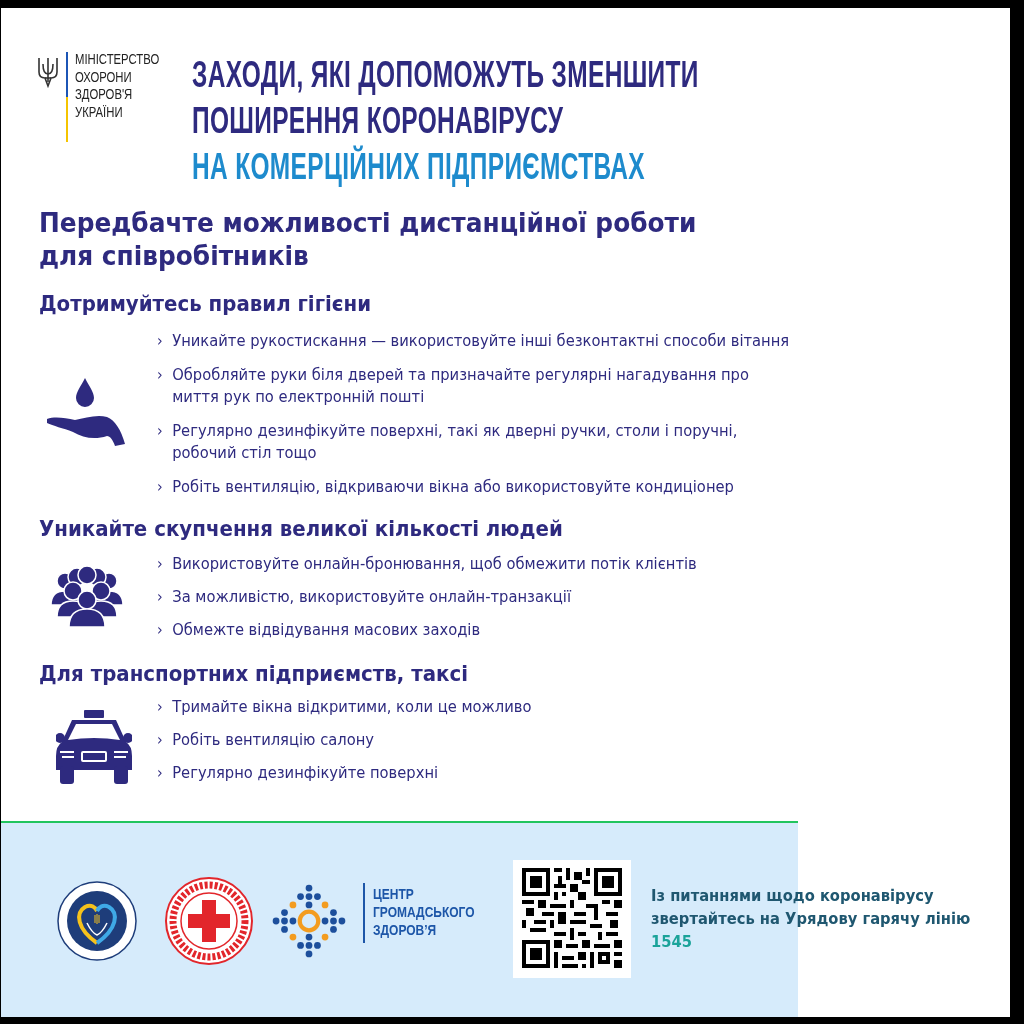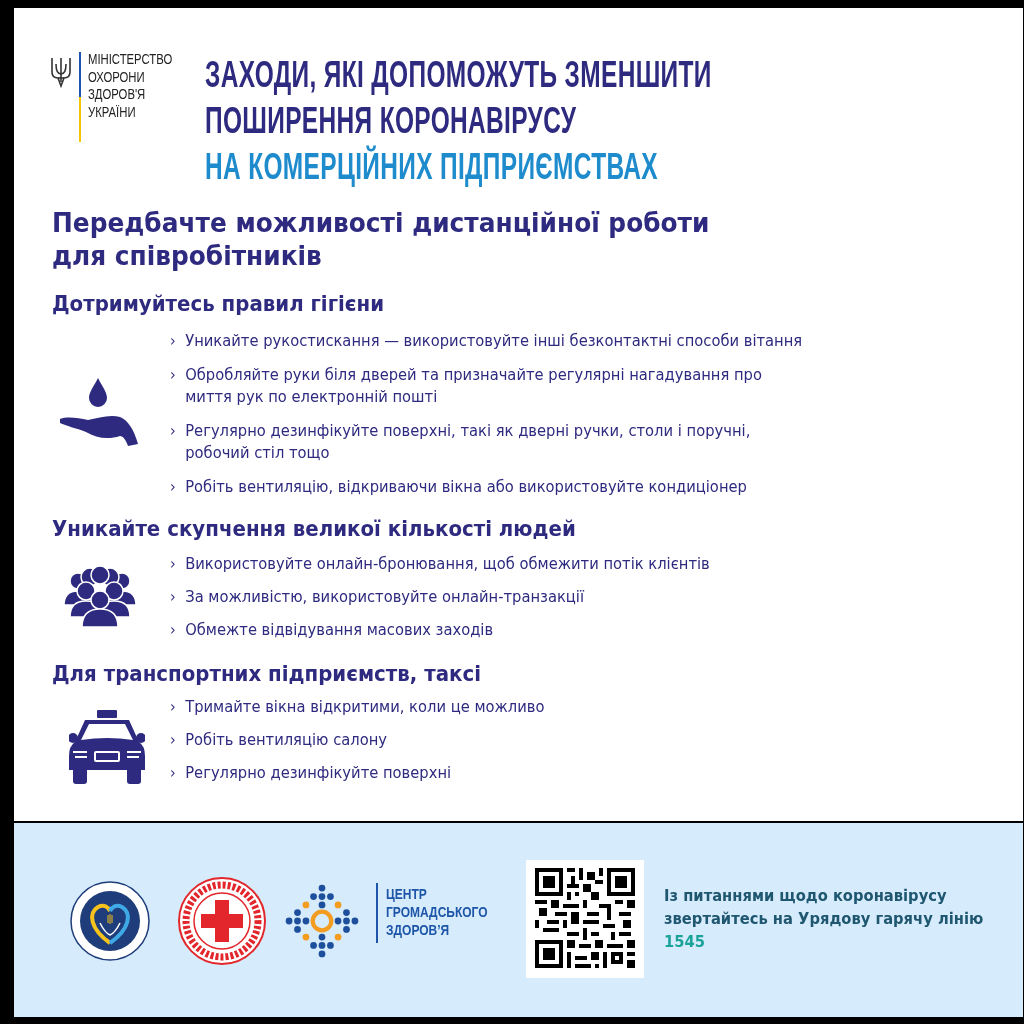--- a/index.html
+++ b/index.html
@@ -1,18 +1,18 @@
 <!DOCTYPE html>
 <html><head>
 <meta charset="utf-8">
 <style>
   html, body { margin:0; padding:0; }
   body { width:1024px; height:1024px; background:#000; position:relative; overflow:hidden;
          font-family:"DejaVu Sans", sans-serif; }
-  .sheet { position:absolute; left:14px; top:8px; width:1009px; height:1009px; background:#fff; overflow:hidden; }
+  .sheet { position:absolute; left:1px; top:8px; width:1009px; height:1009px; background:#fff; overflow:hidden; }
   
   .ministry { position:absolute; left:36px; top:44px; height:90px; }
   .trident { position:absolute; left:0; top:4px; width:22px; height:32px; }
   .min-bar { position:absolute; left:29px; top:0; width:2px; height:90px;
              background:linear-gradient(#1c55b5 0 50%, #f5c400 50% 100%); }
   .min-text { position:absolute; left:38px; top:-1px; font-family:"Liberation Sans", sans-serif;
               font-size:14.5px; line-height:17.5px; color:#222; transform:scaleX(0.78); transform-origin:left top;
               white-space:nowrap; letter-spacing:0; }
   .title { position:absolute; left:191px; font-family:"Liberation Sans", sans-serif; font-weight:bold;
            font-size:36px; line-height:40px; white-space:nowrap; transform:scaleX(0.68); transform-origin:left top;
@@ -23,22 +23,22 @@
   .h-big { position:absolute; left:38px; top:198px; font-size:27px; line-height:33px; font-weight:bold;
            color:#2e2a7f; font-family:"DejaVu Sans", sans-serif; transform:scaleX(0.92); transform-origin:left top; white-space:nowrap; }
   .h-sec { position:absolute; left:38px; font-size:21.5px; line-height:26px; font-weight:bold; color:#2e2a7f;
            transform:scaleX(0.92); transform-origin:left top; white-space:nowrap; }
   .bullets { position:absolute; left:156px; margin:0; padding:0; list-style:none; }
   .bullets li { position:relative; padding-left:16px; font-size:15.5px; line-height:22px; color:#2e2a7f;
                 white-space:nowrap; transform:scaleX(0.95); transform-origin:left top; }
   .bullets li .chev { position:absolute; left:0; top:0; font-size:15px; }
   .icon { position:absolute; }
   
-  .footer { position:absolute; left:0; top:813px; width:1009px; height:196px; background:#d6ebfb;
-            border-top:2px solid #000000; }
+  .footer { position:absolute; left:0; top:813px; width:797px; height:196px; background:#d6ebfb;
+            border-top:2px solid #22c55e; }
   .qr { position:absolute; left:512px; top:37px; width:118px; height:118px; background:#fff; }
   .hotline { position:absolute; left:650px; top:61px; font-size:16px; line-height:23px; font-weight:bold;
              color:#1f5770; white-space:nowrap; transform:scaleX(0.92); transform-origin:left top; }
   .hotline .num { color:#1ba39a; }
   .cgz-bar { position:absolute; left:362px; top:60px; width:2px; height:60px; background:#1d56a8; }
   .cgz-text { position:absolute; left:372px; top:62px; font-family:"Liberation Sans", sans-serif; font-weight:bold;
               font-size:15px; line-height:18px; color:#1d56a8; transform:scaleX(0.8); transform-origin:left top; white-space:nowrap; }
 </style>
 </head>
 <body>

